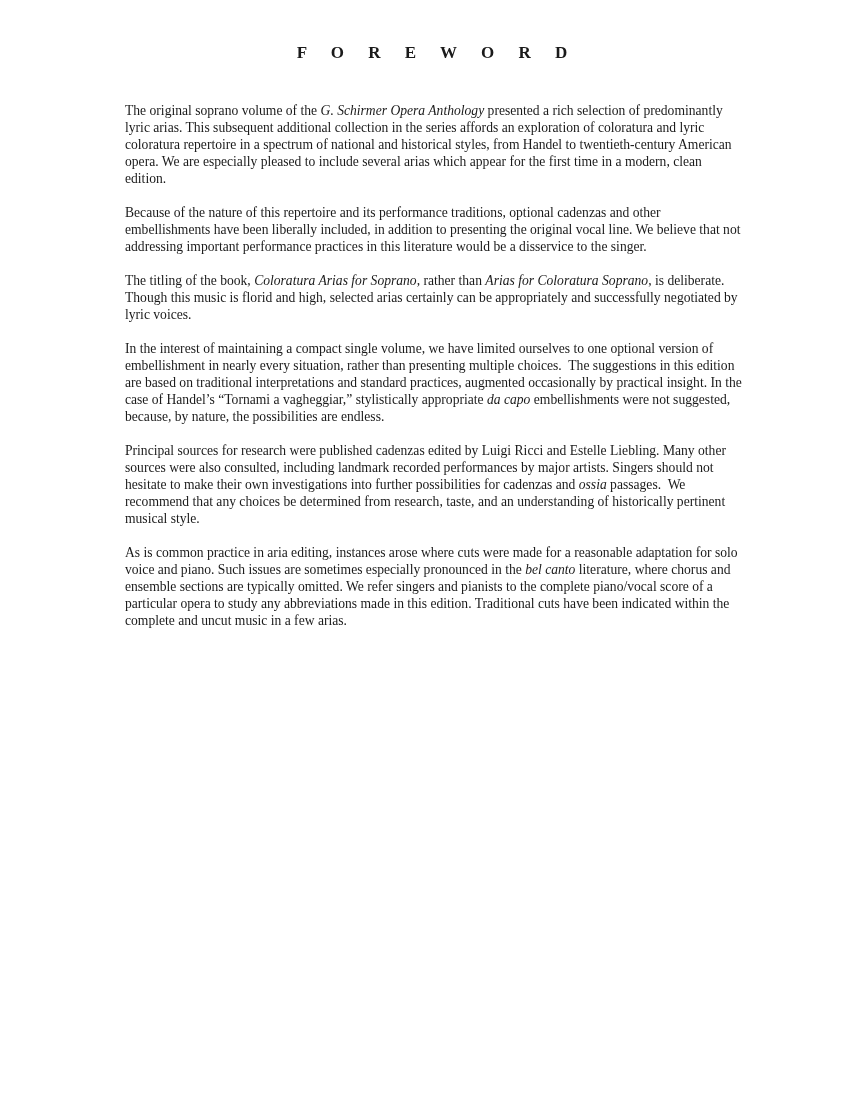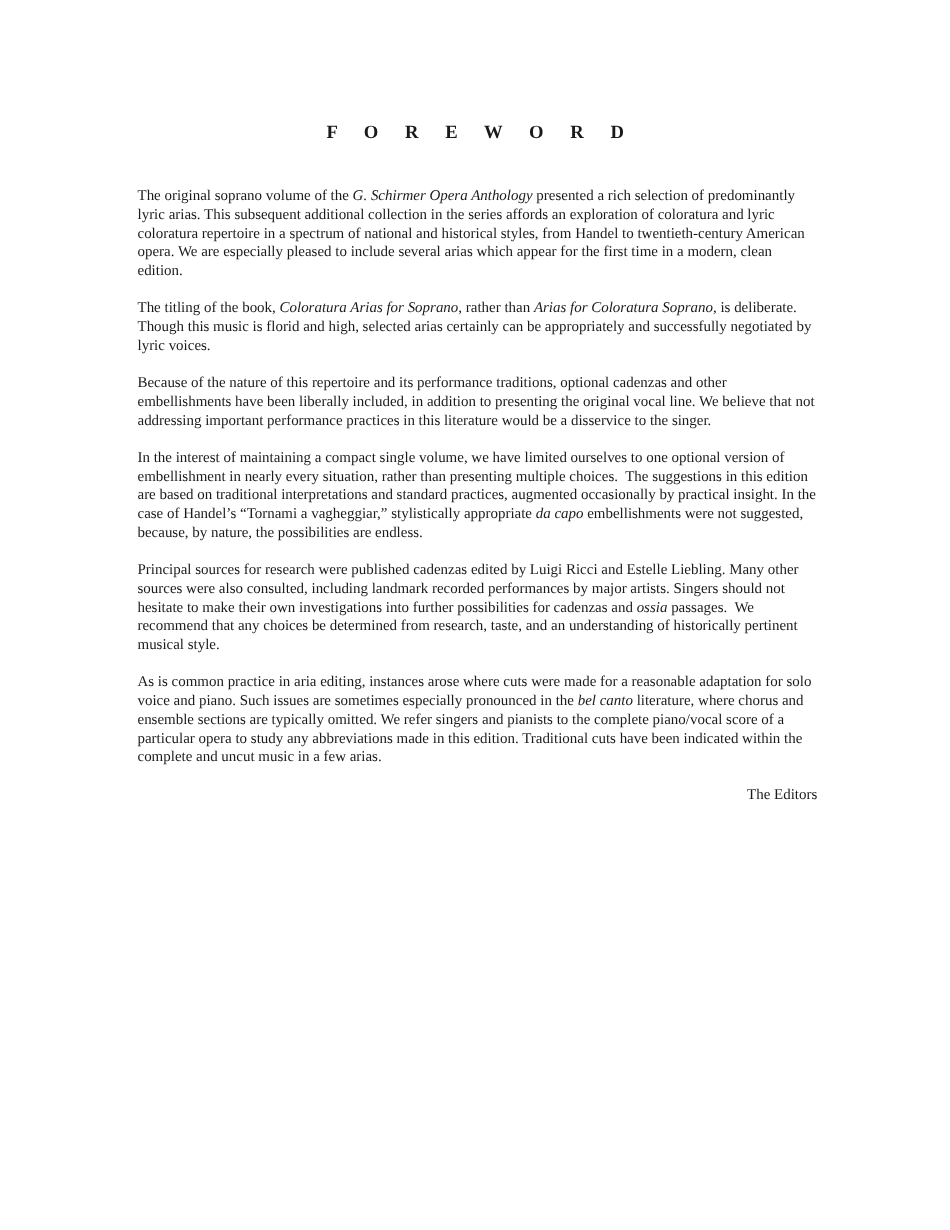--- a/index.html
+++ b/index.html
@@ -15,21 +15,21 @@
     overflow: hidden;
   }
   .page {
     position: relative;
     width: 864px;
     height: 1118px;
     background: #ffffff;
   }
   .title {
     margin: 0;
-    padding-top: 110px;
+    padding-top: 43px;
     text-align: center;
     font-size: 17px;
     line-height: 20px;
     font-weight: bold;
     letter-spacing: 10px;
     text-indent: 10px; 
   }
   .content {
     margin: 39px 16px 0 125px;
     width: 618px;
@@ -50,23 +50,22 @@
   }
 </style>
 </head>
 <body>
 
 <div class="page">
   <h1 class="title">F O R E W O R D</h1>
 
   <div class="content">
       <p class="para"><span>The original soprano volume of the </span><i>G. Schirmer Opera Anthology</i><span> presented a rich selection of predominantly lyric arias. This subsequent additional collection in the series affords an exploration of coloratura and lyric coloratura repertoire in a spectrum of national and historical styles, from Handel to twentieth-century American opera. We are especially pleased to include several arias which appear for the first time in a modern, clean edition.</span></p>
+      <p class="para"><span>Because of the nature of this repertoire and its performance traditions, optional cadenzas and other embellishments have been liberally included, in addition to presenting the original vocal line. We believe that not addressing important performance practices in this literature would be a disservice to the singer.</span></p>
       <p class="para"><span>The titling of the book, </span><i>Coloratura Arias for Soprano</i><span>, rather than </span><i>Arias for Coloratura Soprano</i><span>, is deliberate. Though this music is florid and high, selected arias certainly can be appropriately and successfully negotiated by lyric voices.</span></p>
-      <p class="para"><span>Because of the nature of this repertoire and its performance traditions, optional cadenzas and other embellishments have been liberally included, in addition to presenting the original vocal line. We believe that not addressing important performance practices in this literature would be a disservice to the singer.</span></p>
       <p class="para"><span>In the interest of maintaining a compact single volume, we have limited ourselves to one optional version of embellishment in nearly every situation, rather than presenting multiple choices.  The suggestions in this edition are based on traditional interpretations and standard practices, augmented occasionally by practical insight. In the case of Handel’s “Tornami a vagheggiar,” stylistically appropriate </span><i>da capo</i><span> embellishments were not suggested, because, by nature, the possibilities are endless.</span></p>
       <p class="para"><span>Principal sources for research were published cadenzas edited by Luigi Ricci and Estelle Liebling. Many other sources were also consulted, including landmark recorded performances by major artists. Singers should not hesitate to make their own investigations into further possibilities for cadenzas and </span><i>ossia</i><span> passages.  We recommend that any choices be determined from research, taste, and an understanding of historically pertinent musical style.</span></p>
       <p class="para"><span>As is common practice in aria editing, instances arose where cuts were made for a reasonable adaptation for solo voice and piano. Such issues are sometimes especially pronounced in the </span><i>bel canto</i><span> literature, where chorus and ensemble sections are typically omitted. We refer singers and pianists to the complete piano/vocal score of a particular opera to study any abbreviations made in this edition. Traditional cuts have been indicated within the complete and uncut music in a few arias.</span></p>
     </div>
 
   <div class="signature">
-    <div>The Editors</div>
   </div>
 </div>
 
 </body></html>

